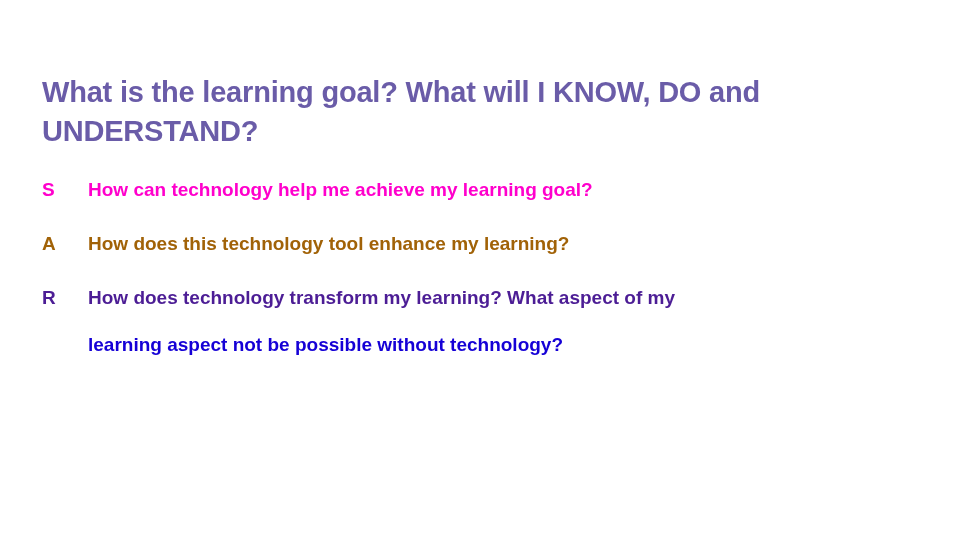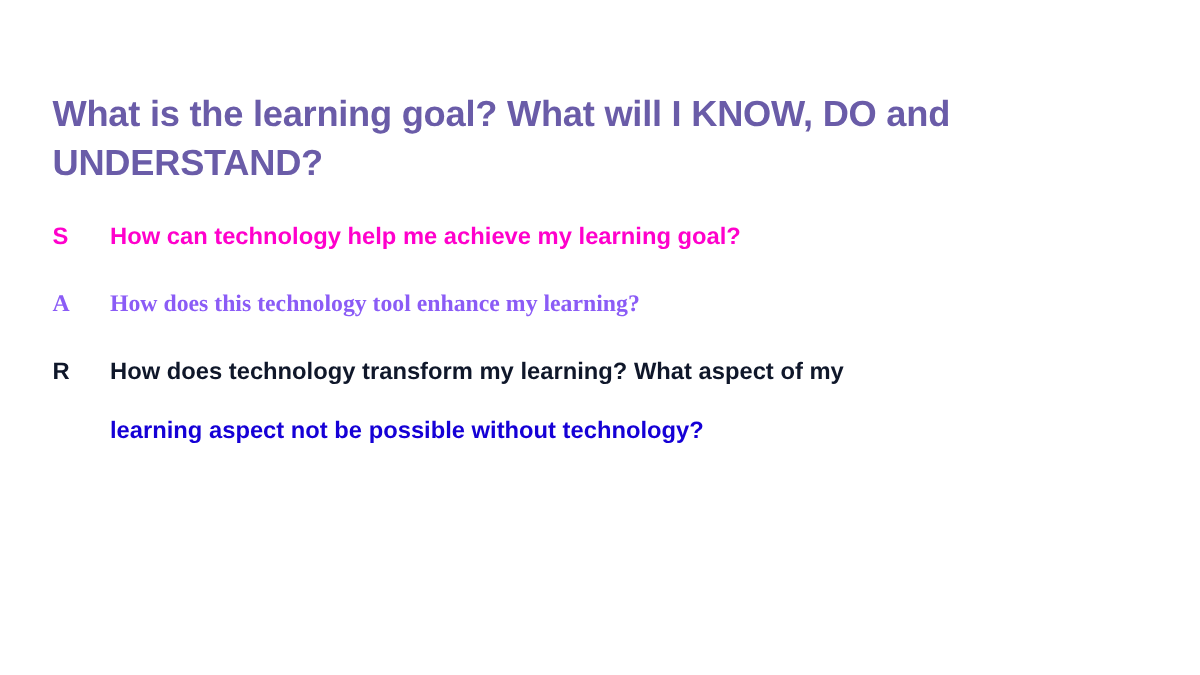--- a/index.html
+++ b/index.html
@@ -49,23 +49,23 @@
   .samr-row .letter {
     display: inline-block;
     width: 46px;
     vertical-align: top;
   }
   .samr-row .text {
     display: inline-block;
     vertical-align: top;
   }
   .samr-row.row-s  { color: #ff00cc; }
-  .samr-row.row-a  { color: #8b5cf6; font-family: Liberation Serif, serif; }
+  .samr-row.row-a  { color: #a16207; }
   .samr-row.row-m  { color: #4a86e8; }
-  .samr-row.row-r  { color: #0f172a; margin-bottom: 14px; }
+  .samr-row.row-r  { color: #4c1d95; margin-bottom: 14px; }
   .samr-row.row-m .text { padding-left: 4px; }
   .wrap-line {
     display: block;
     font-size: 19px;
     font-weight: bold;
     line-height: 1.25;
     color: #1500d6;
     padding-left: 46px;
     margin-top: 24px;
     white-space: nowrap;

